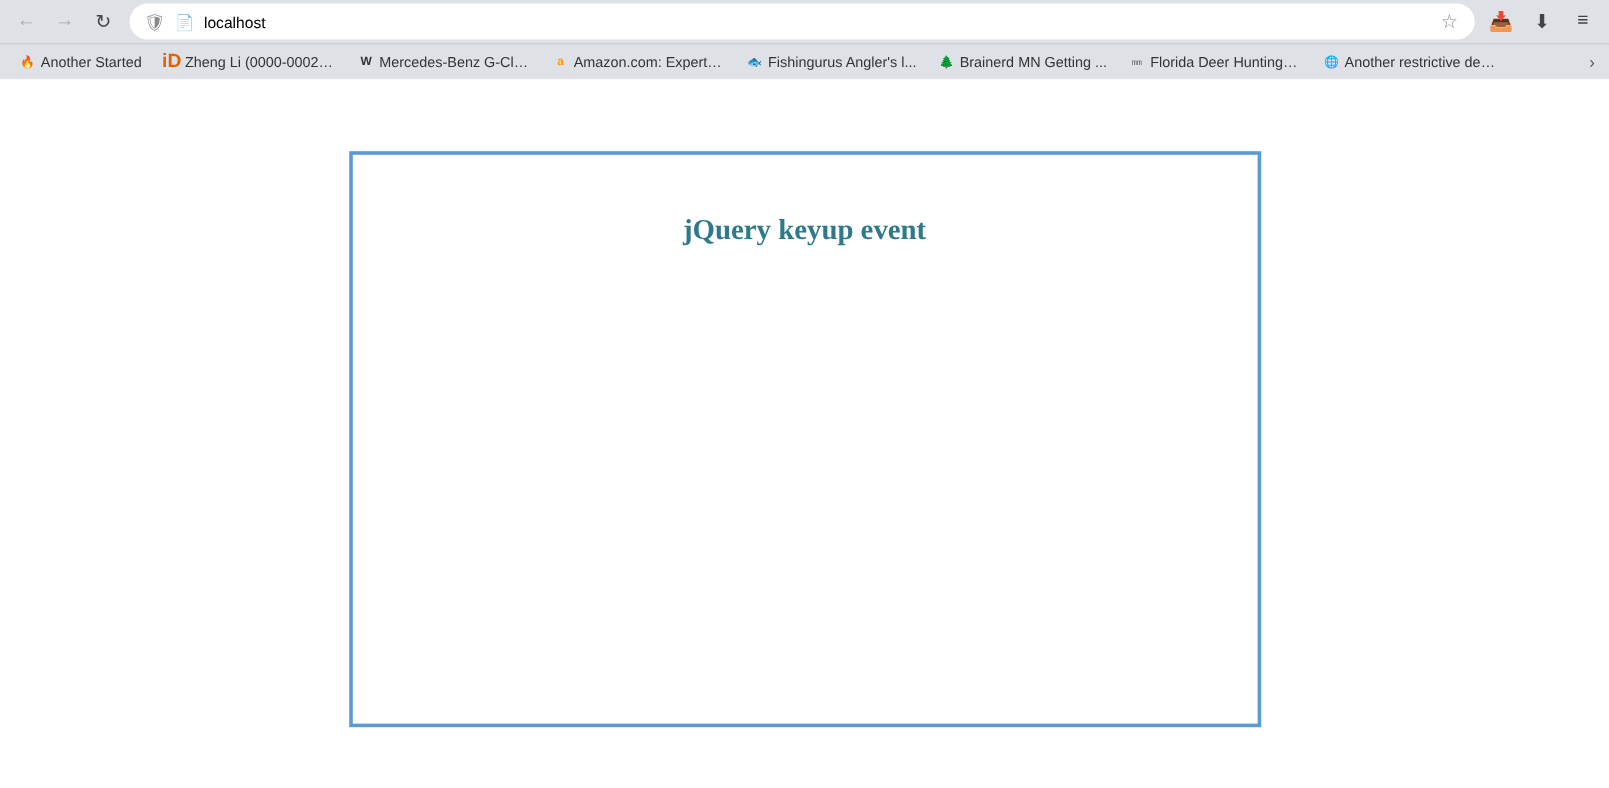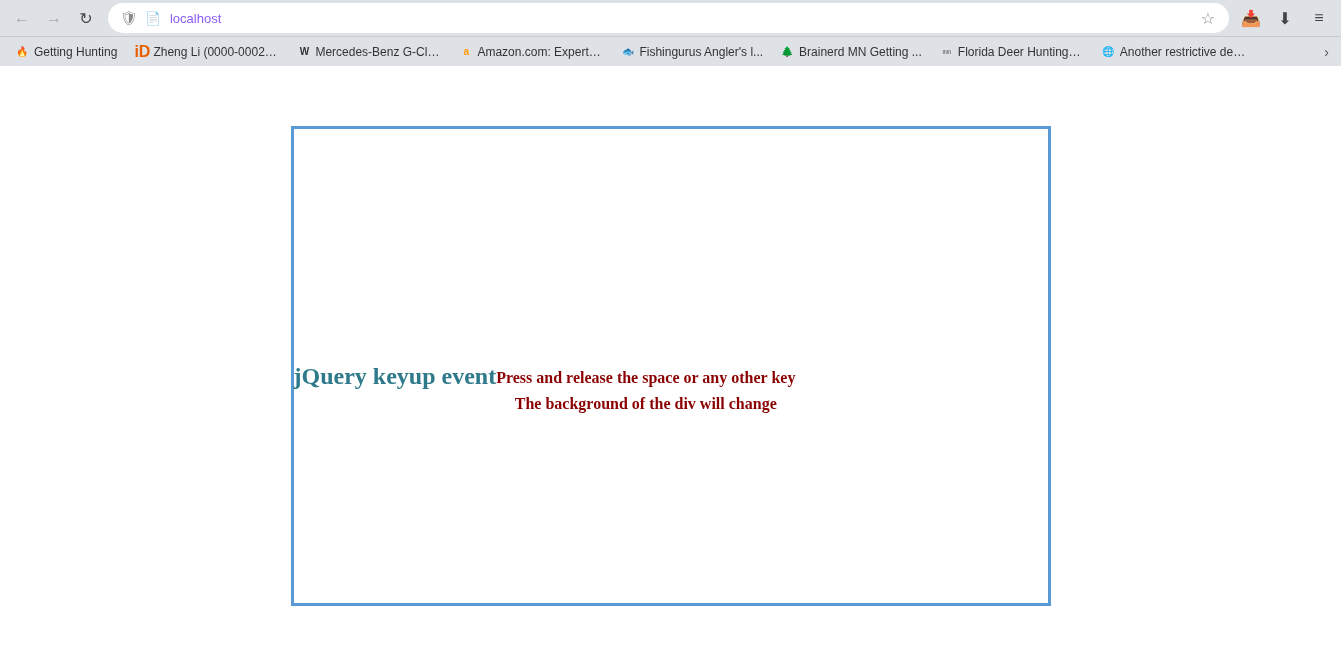--- a/index.html
+++ b/index.html
@@ -74,21 +74,21 @@
     }
 
     .page-icon {
       color: #888;
       font-size: 13px;
     }
 
     .address-text {
       flex: 1;
       font-size: 13px;
-      color: #8b5cf6;
+      color: #000000;
     }
 
     .star-btn {
       background: none;
       border: none;
       cursor: pointer;
       color: #888;
       font-size: 16px;
       padding: 2px;
     }
@@ -174,21 +174,21 @@
       justify-content: center;
       padding-top: 60px;
     }
 
     .demo-div {
       width: 760px;
       min-height: 480px;
       border: 3px solid #5b9bd5;
       background: #ffffff;
       display: flex;
-      flex-direction: row;
+      flex-direction: column;
       align-items: center;
       padding-top: 50px;
     }
 
     .demo-title {
       font-size: 24px;
       font-weight: bold;
       color: #2e7a8a;
       margin-bottom: 30px;
       font-family: Georgia, serif;
@@ -239,21 +239,21 @@
       </button>
       <button class="toolbar-btn">
         <span>≡</span>
       </button>
     </div>
   </div>
 
   <div class="bookmarks-bar">
     <div class="bookmark-item">
       <span class="bookmark-favicon">🔥</span>
-      <span class="bookmark-label">Getting Hunting</span>
+      <span class="bookmark-label">Another Started</span>
     </div>
     <div class="bookmark-item">
       <span class="bookmark-favicon" style="color:#e66000; font-weight:bold; font-size:16px;">iD</span>
       <span class="bookmark-label">Zheng Li (0000-0002-3...</span>
     </div>
     <div class="bookmark-item">
       <span class="bookmark-favicon" style="font-weight:bold; color:#333;">W</span>
       <span class="bookmark-label">Mercedes-Benz G-Clas...</span>
     </div>
     <div class="bookmark-item">
@@ -278,18 +278,14 @@
     </div>
     <div class="bookmarks-more">
       <span>›</span>
     </div>
   </div>
 </div>
 
 <div class="page-content">
   <div class="demo-div">
     <h1 class="demo-title">jQuery keyup event</h1>
-    <div class="demo-instructions">
-      <div>Press and release the space or any other key</div>
-      <div>The background of the div will change</div>
-    </div>
   </div>
 </div>
 
 </body></html>

